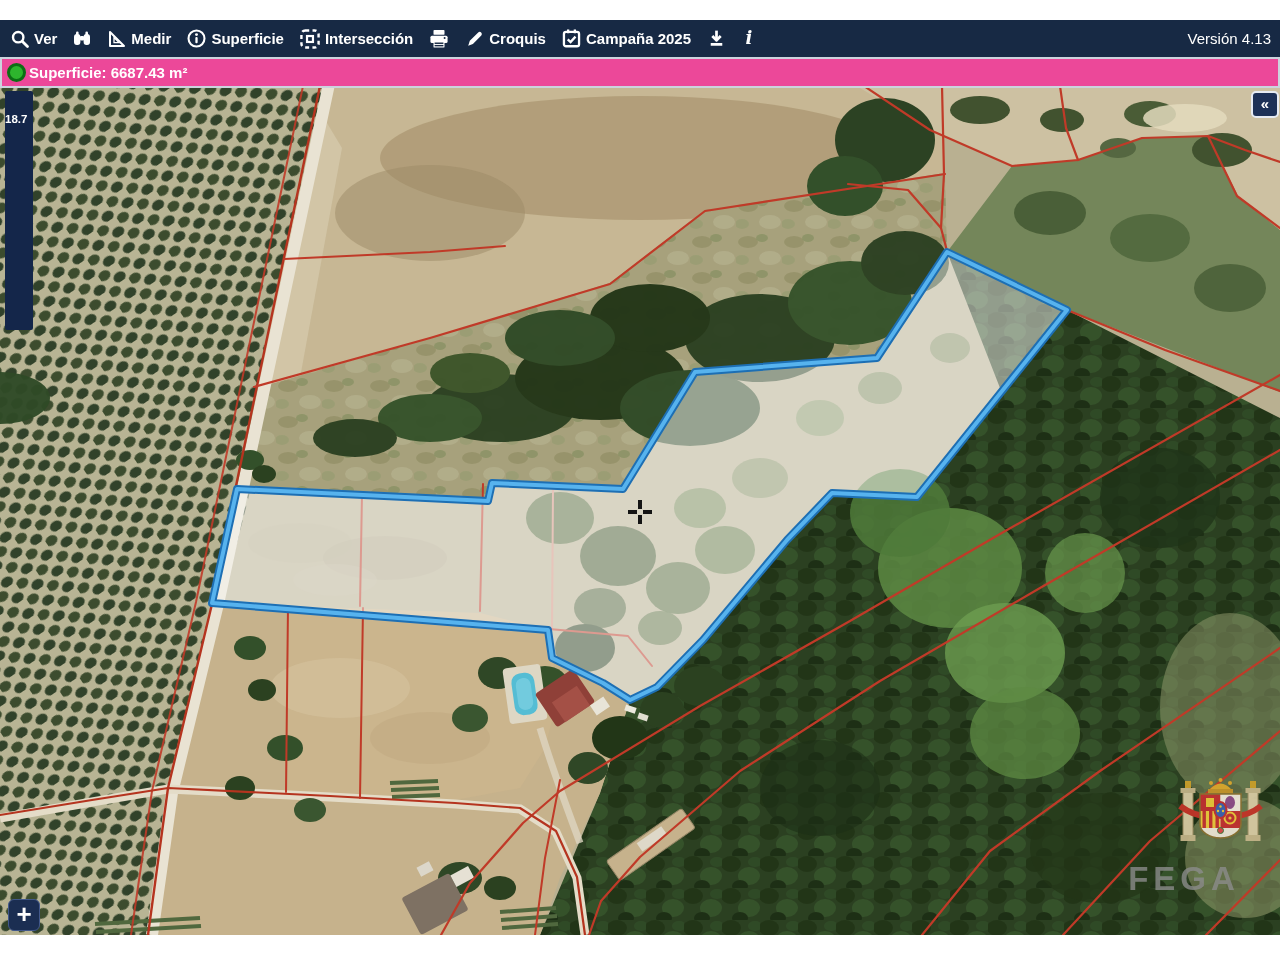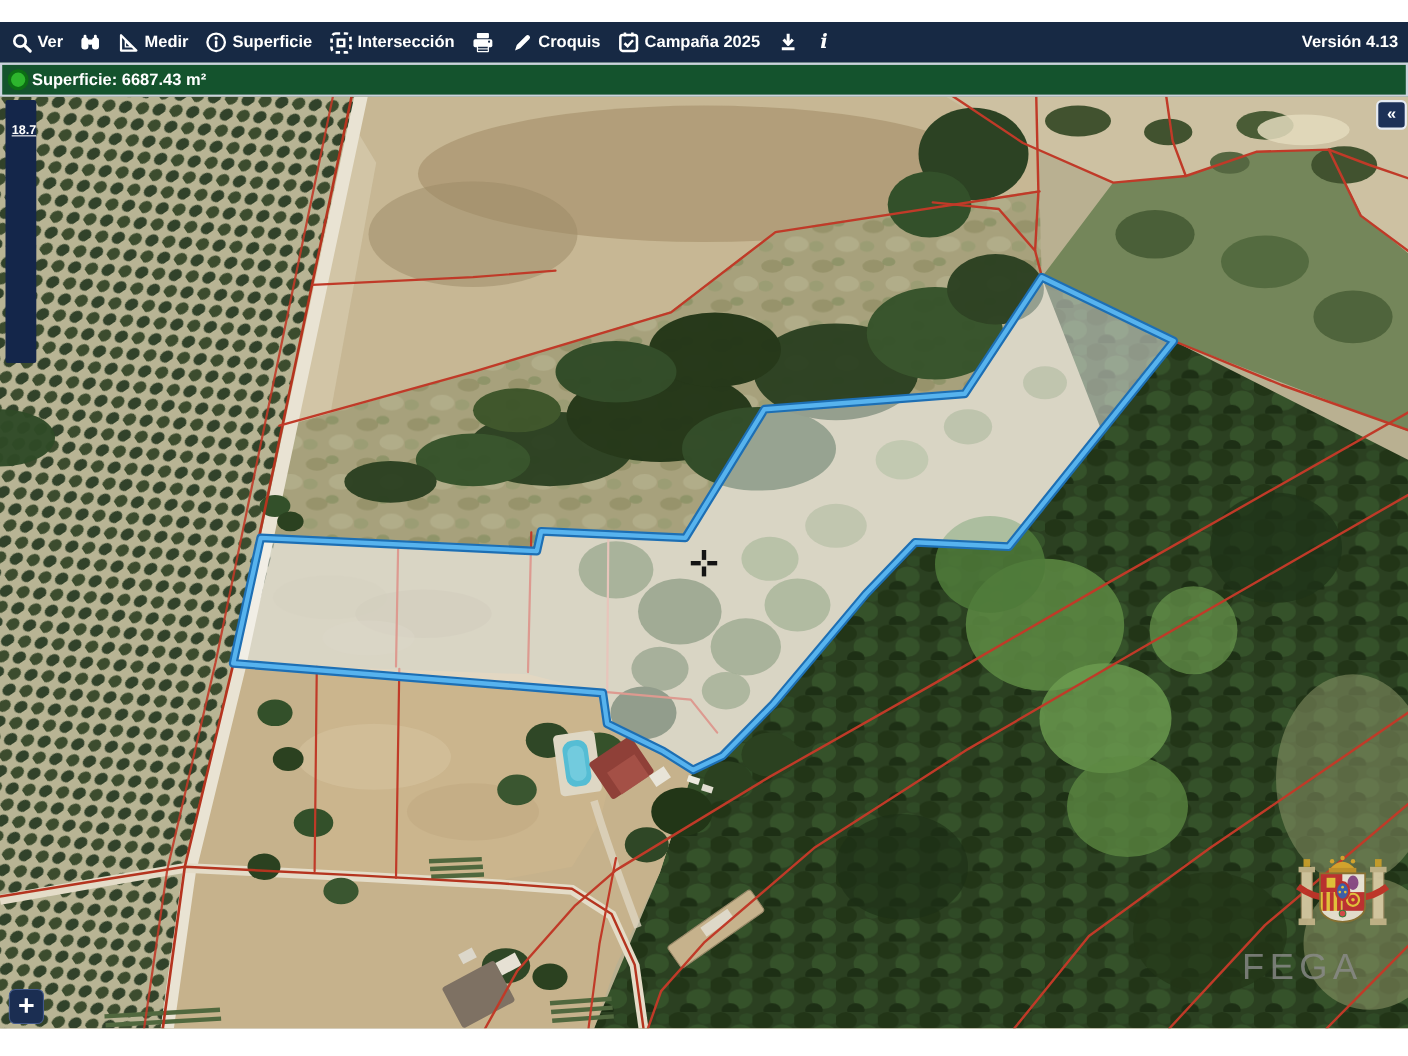--- a/index.html
+++ b/index.html
@@ -6,41 +6,41 @@
   .page{position:relative;width:1280px;height:960px;background:#ffffff;overflow:hidden;
         font-family:"Liberation Sans",sans-serif;}
   
   .toolbar{position:absolute;left:0;top:20px;width:1280px;height:37px;background:#172944;
            display:flex;align-items:center;box-sizing:border-box;padding-left:10px;
            color:#fff;font-size:15px;font-weight:700;}
   .titem{display:flex;align-items:center;gap:4px;margin-right:15px;cursor:pointer;white-space:nowrap;}
   .titem .ticon{display:flex;align-items:center;}
   .titem svg{display:block;}
   .tlabel:empty{margin-left:-4px;}
-  .version{margin-left:auto;margin-right:9px;font-weight:700;font-size:15px;}
+  .version{margin-left:auto;margin-right:9px;font-weight:400;font-size:15px;}
   
-  .statusbar{position:absolute;left:0;top:57px;width:1280px;height:31px;background:#14532d;
+  .statusbar{position:absolute;left:0;top:57px;width:1280px;height:31px;background:#ec4899;
              border:2px solid #ccd3dd;box-sizing:border-box;display:flex;align-items:center;
              color:#fff;font-weight:700;font-size:15px;padding-left:5px;}
   .dot{width:13px;height:13px;border-radius:50%;background:#2db52d;border:3px solid #0c6e14;
        margin-right:3px;flex:0 0 auto;}
   
   .map{position:absolute;left:0;top:88px;width:1280px;height:847px;background:#b9b091;overflow:hidden;}
   .terrain{position:absolute;left:0;top:0;}
   .scale-strip{position:absolute;left:5px;top:3px;width:28px;height:239px;background:#14264a;
-               border-radius:2px;color:#fff;font-size:11.5px;font-weight:700;text-align:right;
-               padding-top:22px;box-sizing:border-box;text-decoration:underline;}
+               border-radius:2px;color:#fff;font-size:11.5px;font-weight:700;text-align:left;
+               padding-top:22px;box-sizing:border-box;}
   .zoom-in-btn{position:absolute;left:8px;top:811px;width:32px;height:32px;background:#1b2e52;
                border:1px solid #42588a;border-radius:6px;color:#fff;font-size:26px;line-height:28px;
                text-align:center;font-weight:700;box-sizing:border-box;cursor:pointer;}
   .collapse-btn{position:absolute;left:1251px;top:3px;width:28px;height:27px;background:#1d3157;
                 border:2px solid #e6ebf3;border-radius:5px;color:#fff;font-weight:700;font-size:15px;
                 line-height:22px;text-align:center;box-sizing:border-box;cursor:pointer;}
   .fega-label{position:absolute;left:1096px;top:772px;width:176px;text-align:center;font-size:33px;
-              font-weight:400;letter-spacing:5px;color:#8d8d8d;opacity:.78;}
+              font-weight:700;letter-spacing:5px;color:#8d8d8d;opacity:.78;}
 </style>
 </head>
 <body>
 
 <div class="page">
 
   <div class="toolbar">
 
     <div class="titem">
       <span class="ticon">

